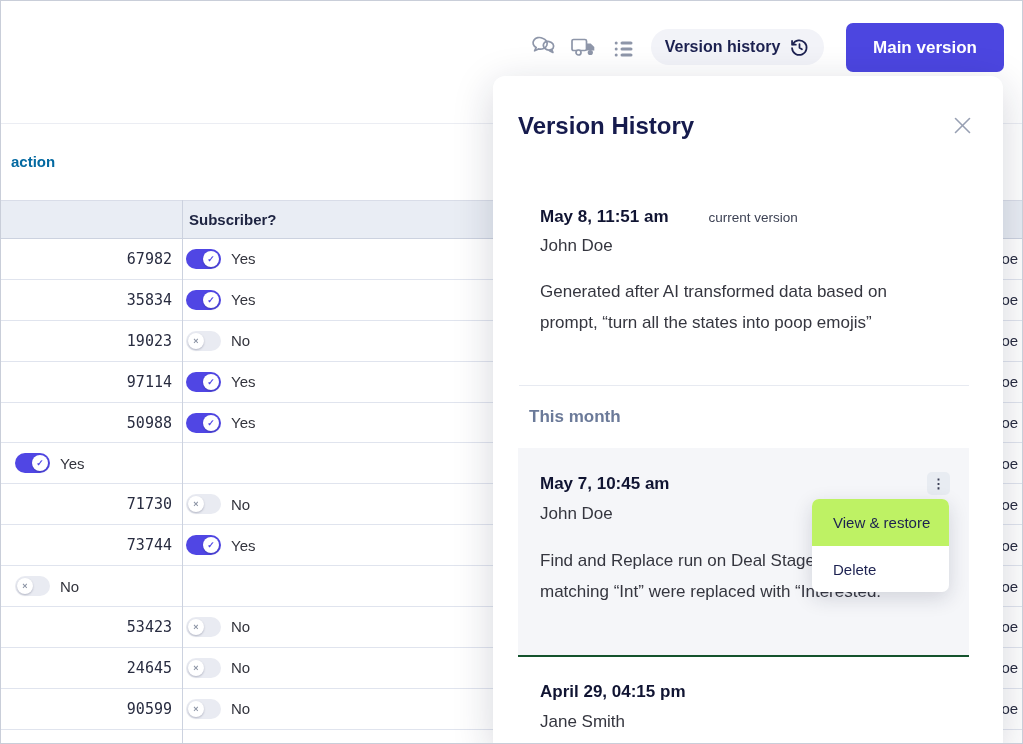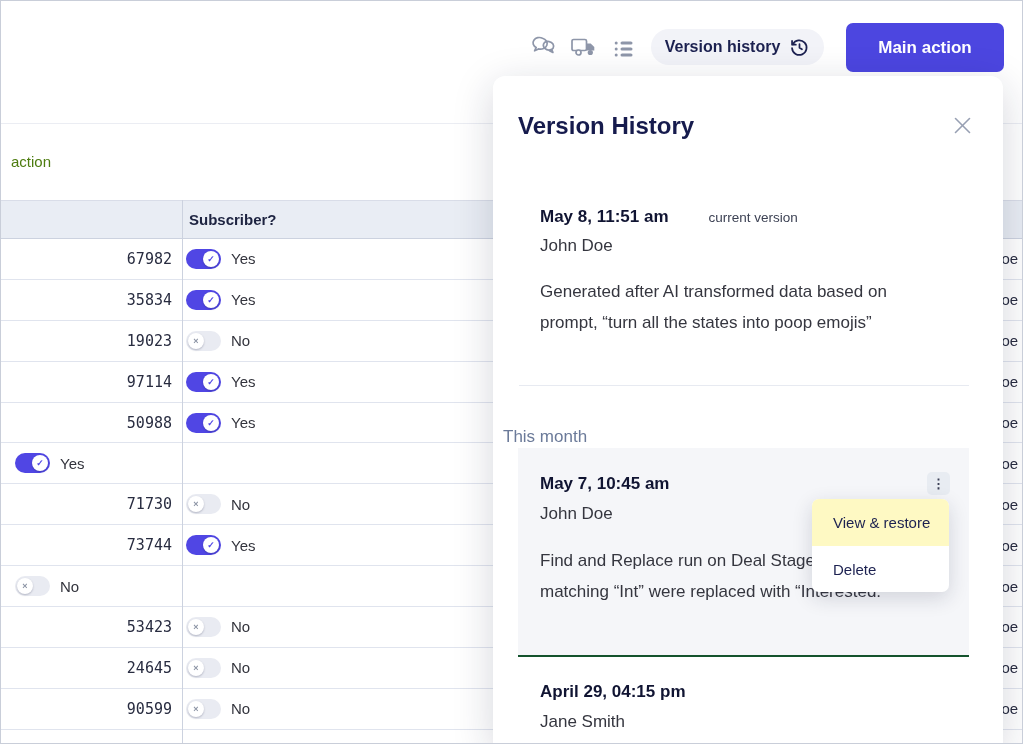--- a/index.html
+++ b/index.html
@@ -17,21 +17,21 @@
     position:absolute; left:650px; top:28px; width:173px; height:36px; border-radius:18px;
     background:#f2f3f8; display:flex; align-items:center; justify-content:center; gap:9px; cursor:pointer;
   }
   .pill-btn span { font-size:16px; font-weight:700; color:#1c2150; }
   .primary-btn {
     position:absolute; left:845px; top:22px; width:158px; height:49px; border-radius:7px;
     background:#4c46e0; display:flex; align-items:center; justify-content:center; cursor:pointer;
   }
   .primary-btn span { color:#fff; font-size:17px; font-weight:700; }
   
-  .action-label { position:absolute; left:10px; top:152px; font-size:15px; font-weight:400; color:#4d7c0f; }
+  .action-label { position:absolute; left:10px; top:152px; font-size:15px; font-weight:700; color:#0369a1; }
   
   .thead {
     position:absolute; left:0; top:199px; width:100%; height:39px; background:#e9edf4;
     border-top:1px solid #d9dde8; border-bottom:1px solid #ccd2df;
   }
   .thead .col2-label { position:absolute; left:188px; top:0; height:100%; display:flex; align-items:center; font-size:15px; font-weight:700; color:#1d2340; }
   .vline { position:absolute; left:181px; top:199px; bottom:0; width:1px; background:#ccd2df; z-index:1; }
   .tbody { position:absolute; left:0; top:238px; width:100%; }
   .trow { position:relative; height:40.9px; border-bottom:1px solid #e0e4ee; display:flex; align-items:center; }
   .trow .num { width:171px; text-align:right; font-family:"DejaVu Sans Mono", monospace; font-size:15px; color:#282c40; }
@@ -53,37 +53,37 @@
     border-radius:12px 12px 0 0; box-shadow:0 10px 40px rgba(23,28,63,.18); z-index:10;
   }
   .panel-title { position:absolute; left:25px; top:36px; font-size:24px; font-weight:700; color:#161b4d; }
   .close-btn { position:absolute; left:458px; top:38px; width:22px; height:22px; display:flex; align-items:center; justify-content:center; cursor:pointer; }
   .entry-date-row { position:absolute; display:flex; align-items:baseline; gap:16px; }
   .entry-date { font-size:17px; font-weight:700; color:#101432; white-space:nowrap; }
   .entry-badge { font-size:13.5px; color:#3d4254;margin-left:24px; }
   .entry-author { position:absolute; font-size:17px; color:#35363f; }
   .entry-desc { position:absolute; width:378px; font-size:17px; line-height:31px; color:#35363f; }
   .panel-divider { position:absolute; left:26px; top:309px; width:450px; height:1px; background:#e7eaf1; }
-  .section-label { position:absolute; left:10px; top:331px; font-size:17px; font-weight:400; color:#6b7a99;margin-top:20px; }
+  .section-label { position:absolute; left:36px; top:331px; font-size:17px; font-weight:700; color:#6b7a99; }
   .highlight-block {
     position:absolute; left:25px; top:372px; width:451px; height:209px;
     background:#f5f6f9; border-bottom:2px solid #14532d;
   }
   .kebab-btn {
     position:absolute; left:409px; top:24px; width:23px; height:23px; border-radius:5px;
     background:#e8ecf2; display:flex; align-items:center; justify-content:center; cursor:pointer;
     font-size:13px; font-weight:700; color:#3a3f55; line-height:1;
   }
   
   .ctx-menu {
     position:absolute; left:811px; top:498px; width:137px; background:#fff; border-radius:7px;
     box-shadow:0 6px 20px rgba(25,28,60,.16); z-index:30; overflow:hidden;
   }
   .ctx-item { height:46px; display:flex; align-items:center; padding-left:21px; font-size:15px; color:#1c2150; cursor:pointer; white-space:nowrap; }
-  .ctx-item.hovered { background:#fef9c3; height:47px; }
+  .ctx-item.hovered { background:#bef264; height:47px; }
 </style>
 </head>
 <body>
 
 <div class="screen">
 
   <div class="topbar">
     <div class="icon-btn" style="left:528px; top:31px;">
       <svg width="28" height="26" viewBox="0 0 28 26" fill="none" stroke="#8e96a9" stroke-width="1.7" stroke-linejoin="round">
         <path d="M12.5 4.2a6.3 5.3 0 1 0-6.3 9.2l-1.6 3.4 3.9-1.9a6.3 5.3 0 0 0 4-10.7z"></path>
@@ -110,21 +110,21 @@
     </div>
     <div class="pill-btn">
       <span>Version history</span>
       <svg width="21" height="21" viewBox="0 0 24 24" fill="none" stroke="#1c2150" stroke-width="2" stroke-linecap="round" stroke-linejoin="round">
         <path d="M3.5 4.5v4.3h4.3"></path>
         <path d="M4.4 8.4a8.3 8.3 0 1 1-.9 4.4"></path>
         <path d="M12 8.2v4.2l2.8 1.7"></path>
       </svg>
     </div>
     <div class="primary-btn">
-      <span>Main action</span>
+      <span>Main version</span>
     </div>
   </div>
   <div class="topbar-divider"></div>
 
   <div class="action-label">action</div>
 
   <div class="thead">
     <div class="col2-label">Subscriber?</div>
   </div>
   <div class="vline"></div>

